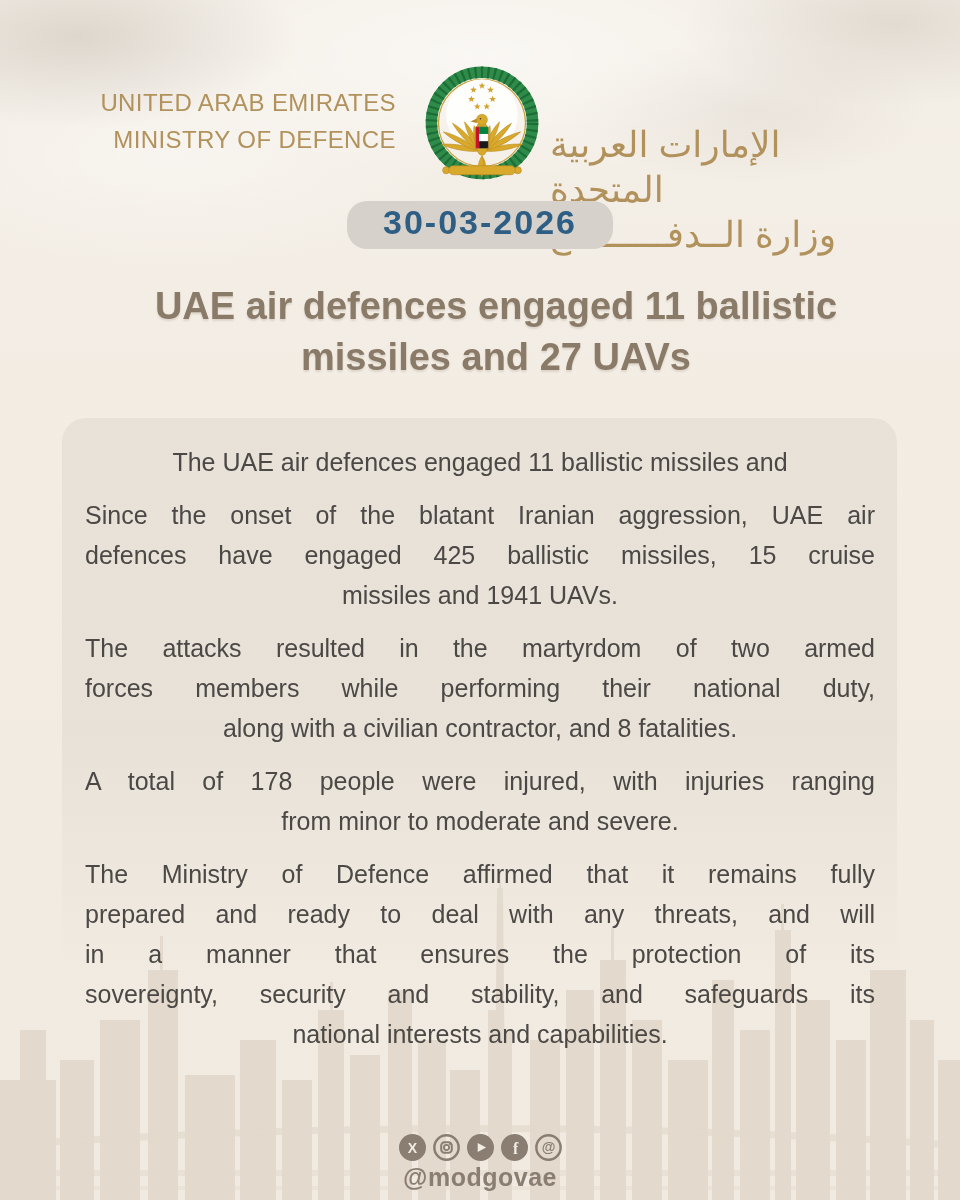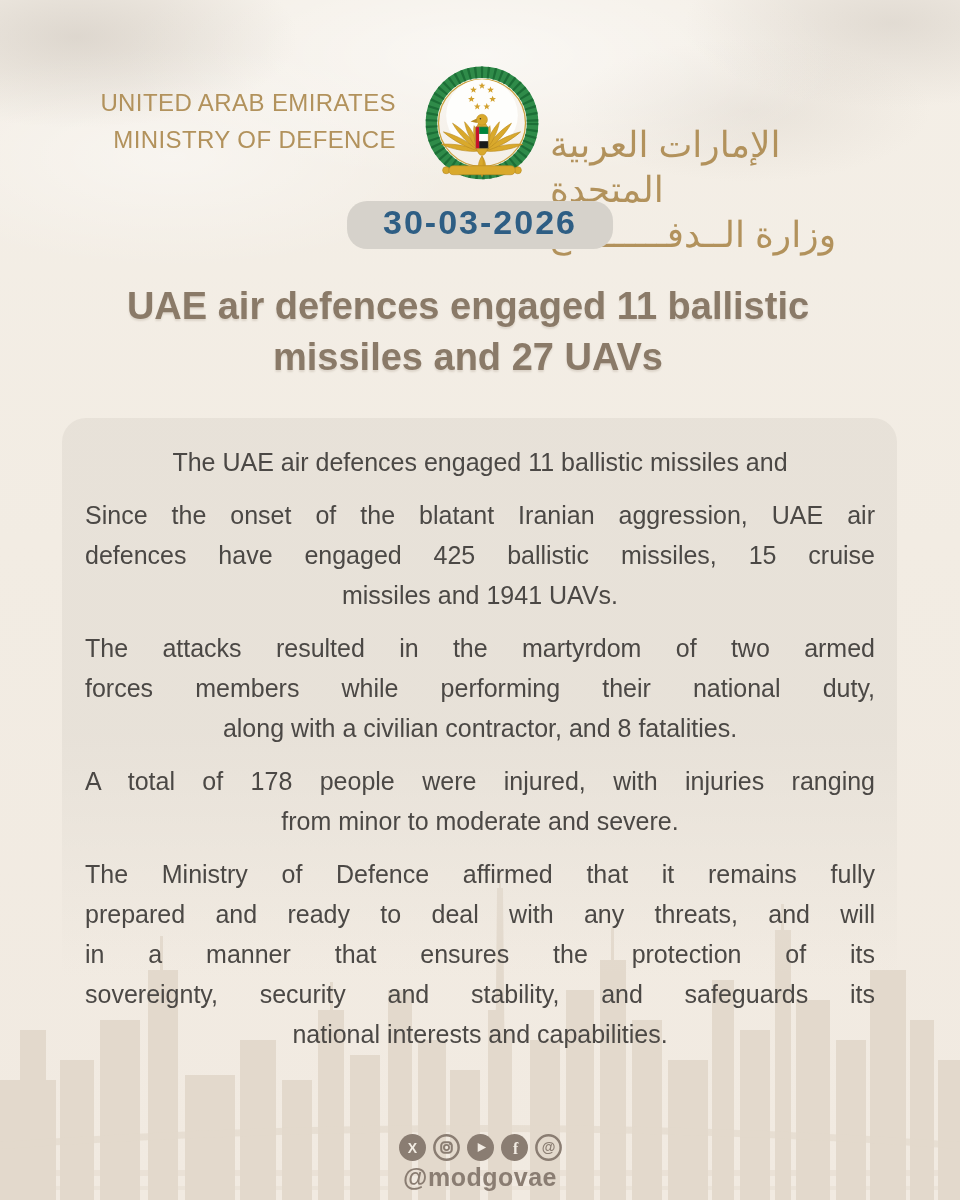--- a/index.html
+++ b/index.html
@@ -31,21 +31,21 @@
     position:absolute;top:74px;left:550px;width:345px;direction:rtl;text-align:left;
     font-size:36px;font-weight:400;line-height:45px;color:var(--gold,#b2925c);margin-top:48px;
   }
   .date-badge{
     position:absolute;top:201px;left:50%;transform:translateX(-50%);
     background:var(--badge-bg,#d6d2cb);color:var(--date-text,#2e5e84);
     font-size:34px;font-weight:700;letter-spacing:2px;
     padding:2px 36px 7px;border-radius:20px;white-space:nowrap;
   }
   .headline{
-    position:absolute;top:281px;left:48px;width:840px;margin:0;text-align:center;
+    position:absolute;top:281px;left:76px;width:840px;margin:0;text-align:center;
     font-size:38px;line-height:51px;font-weight:700;color:var(--headline,#8a7a68);
     text-shadow:0 2px 2px rgba(90,70,50,.14);
   }
   .panel{
     position:absolute;left:62px;top:418px;width:835px;height:575px;border-radius:24px;
     background:linear-gradient(180deg,rgba(231,225,216,.95) 0%,rgba(230,224,215,.88) 55%,rgba(230,224,215,0) 97%);
   }
   .body-text{position:absolute;left:85px;top:430px;width:790px;}
   .para{margin:0 0 13px;font-size:25px;font-weight:400;line-height:40px;color:var(--body-text,#4b4845);}
   .para.first{margin-top:12px;}

